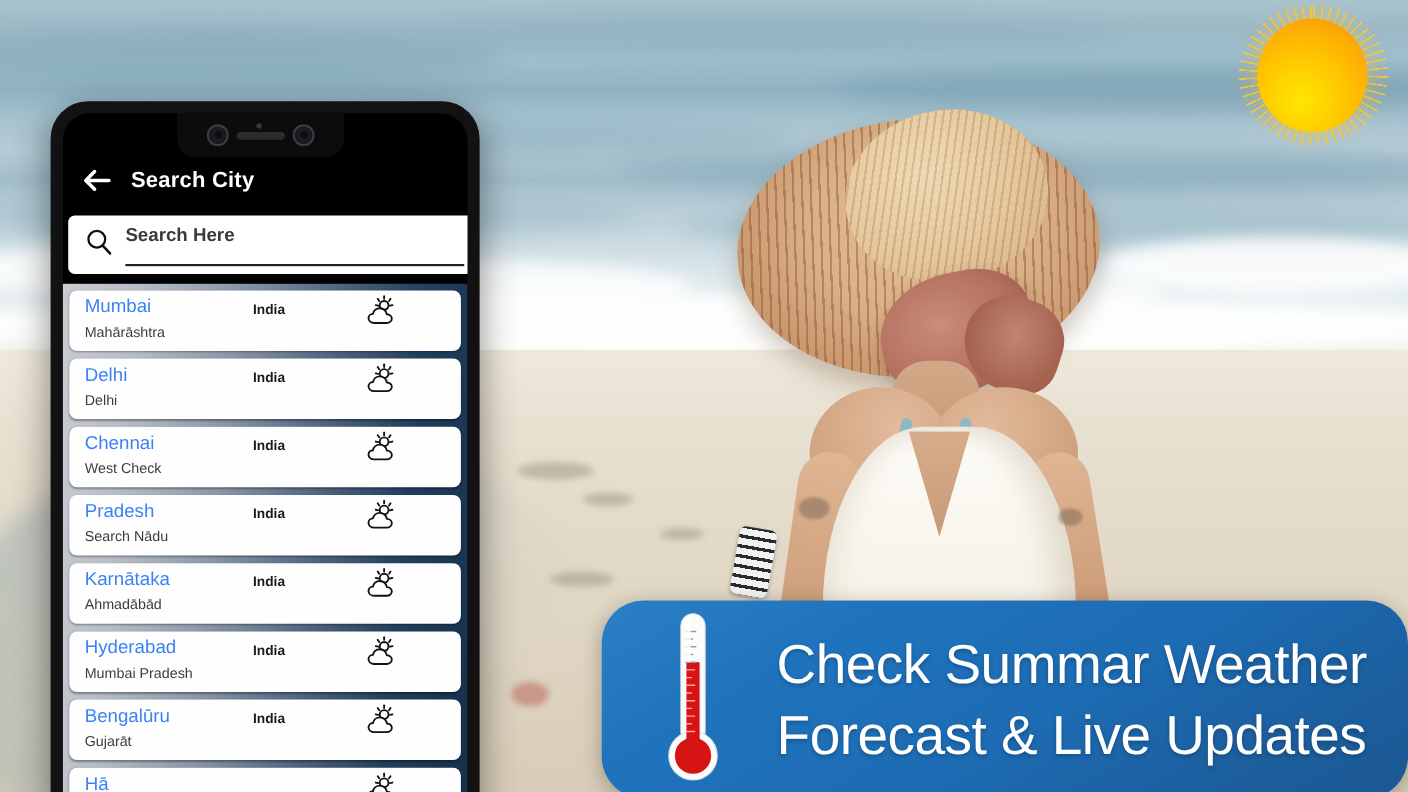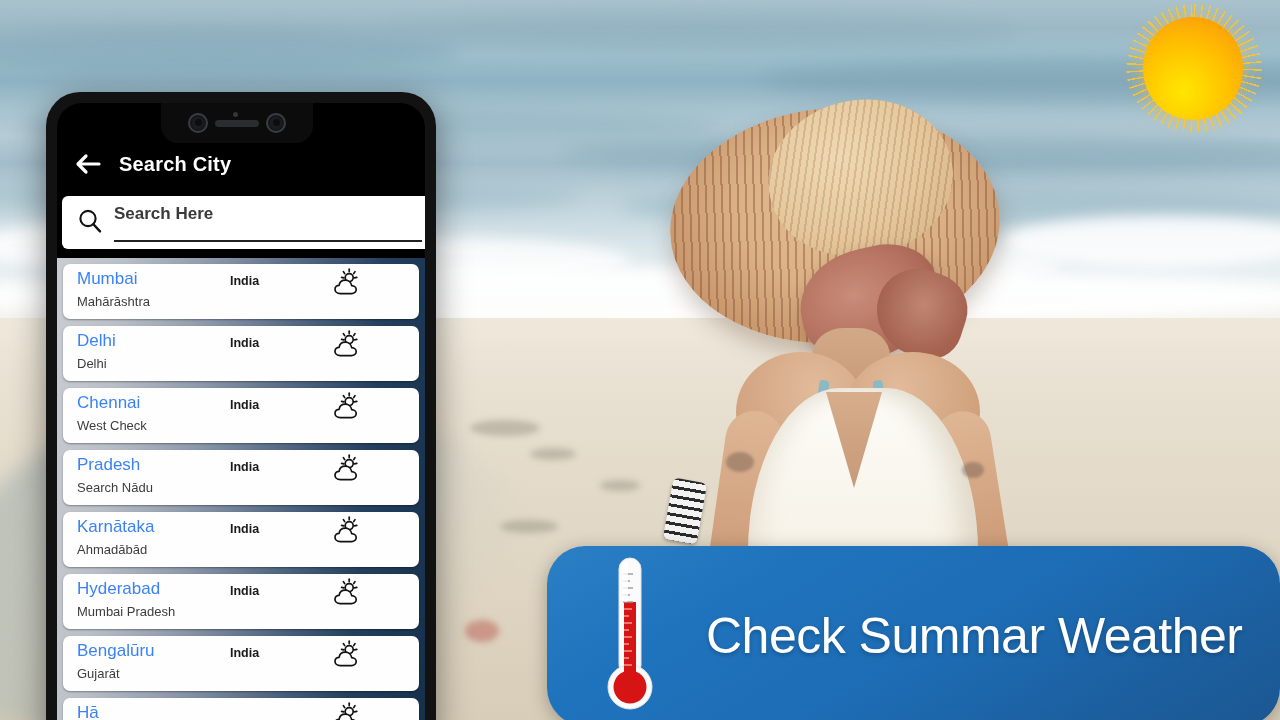--- a/index.html
+++ b/index.html
@@ -444,14 +444,15 @@
           <line x1="25" y1="90" x2="30" y2="90"></line>
         <line x1="25" y1="97" x2="33" y2="97"></line>
           <line x1="25" y1="104" x2="30" y2="104"></line>
         <line x1="25" y1="111" x2="33" y2="111"></line>
       </g>
       <rect x="24" y="8" width="5" height="40" rx="2.5" fill="rgba(255,255,255,.8)"></rect>
     </svg>
   </div>
   <div class="banner-text">
     <div>Check Summar Weather</div>
+    <div>Forecast &amp; Live Updates</div>
   </div>
 </div>
 
 </body></html>

